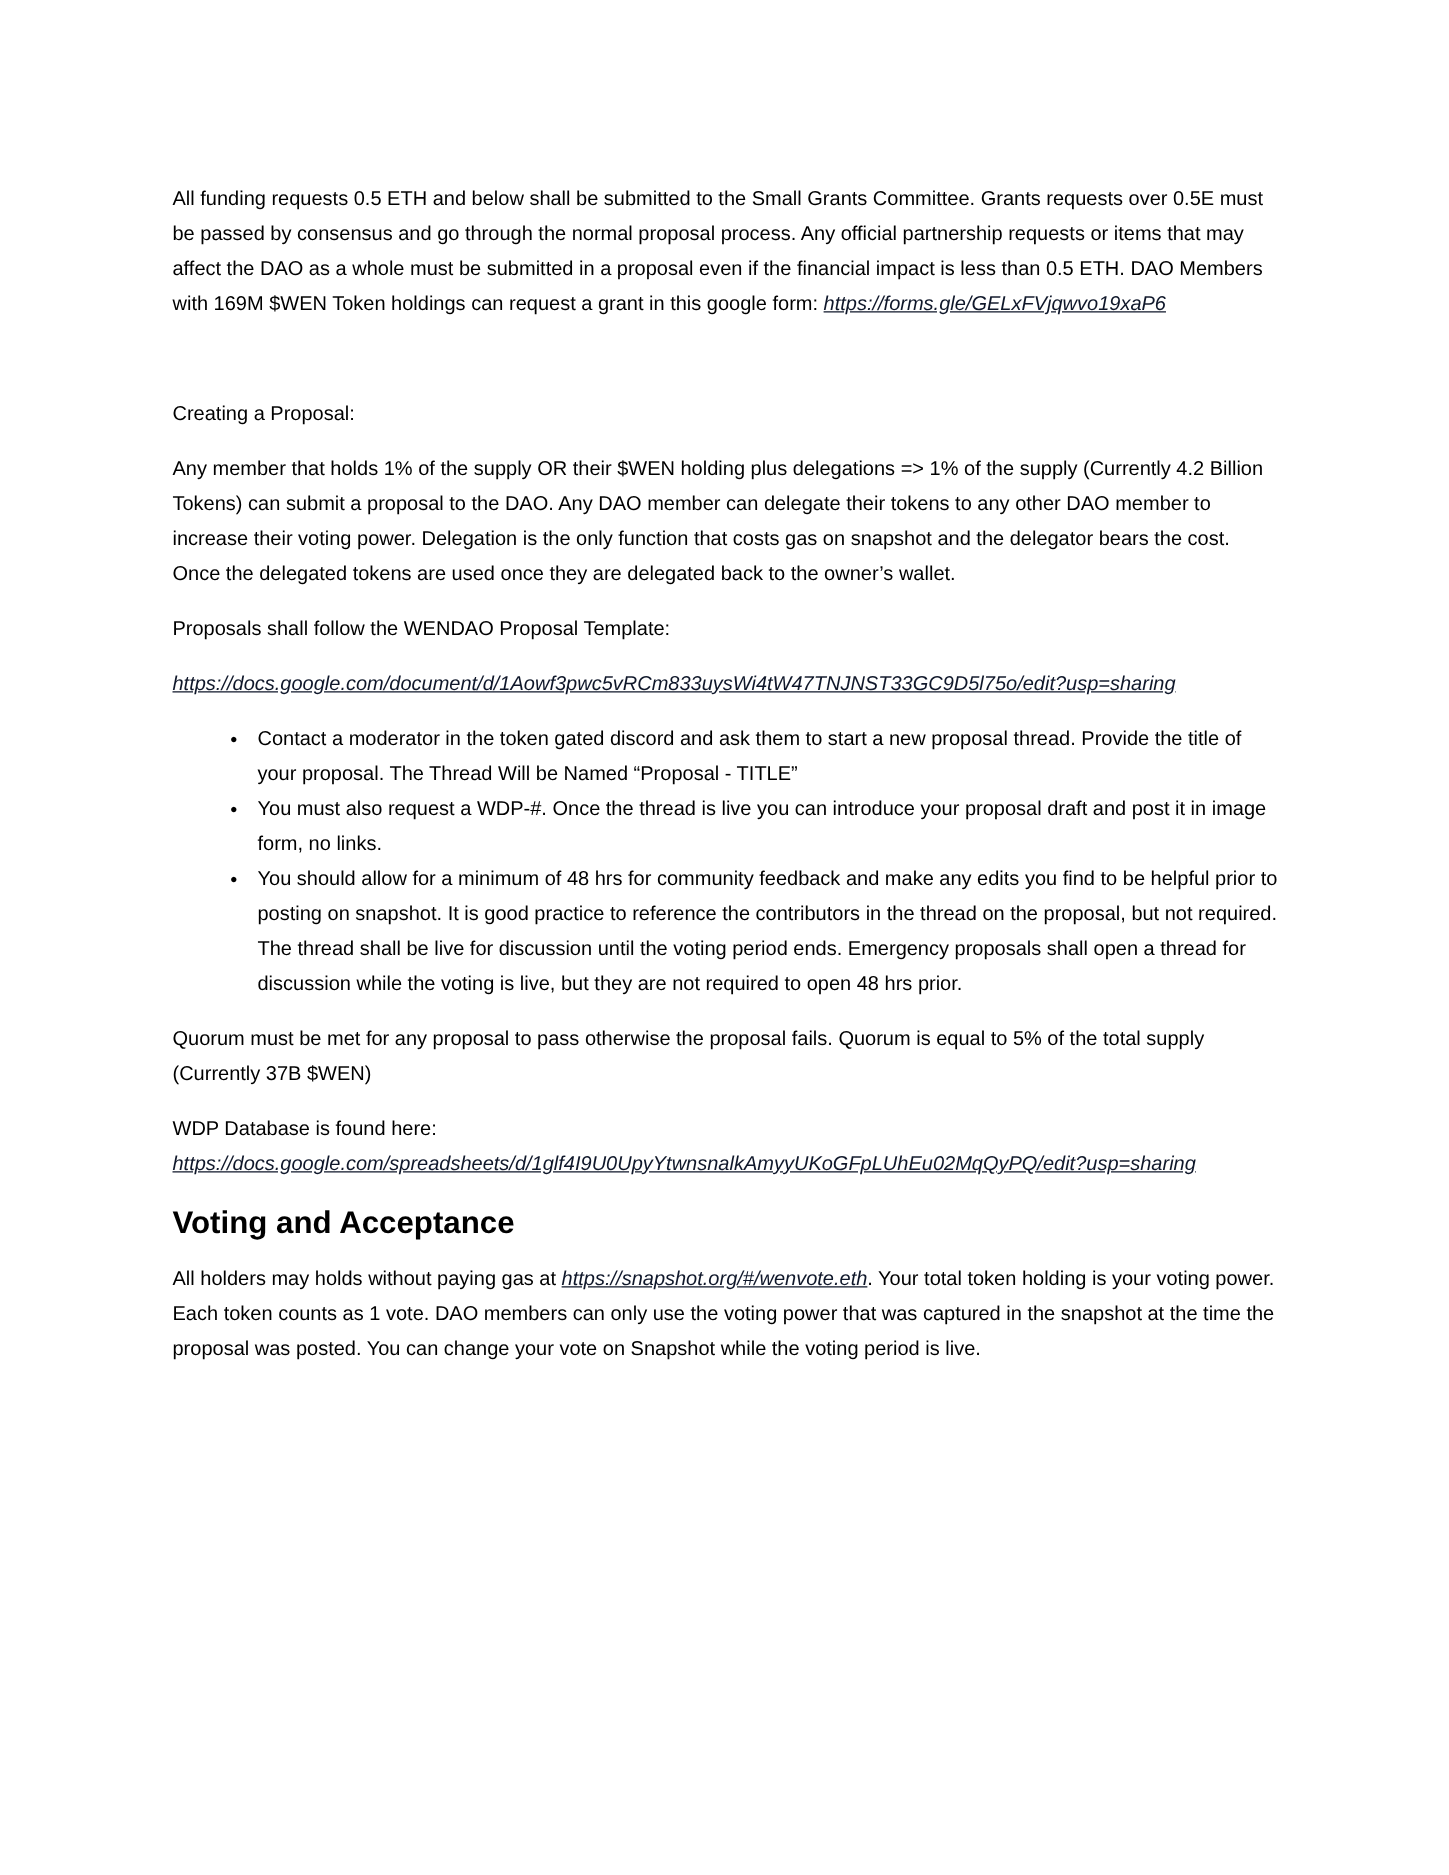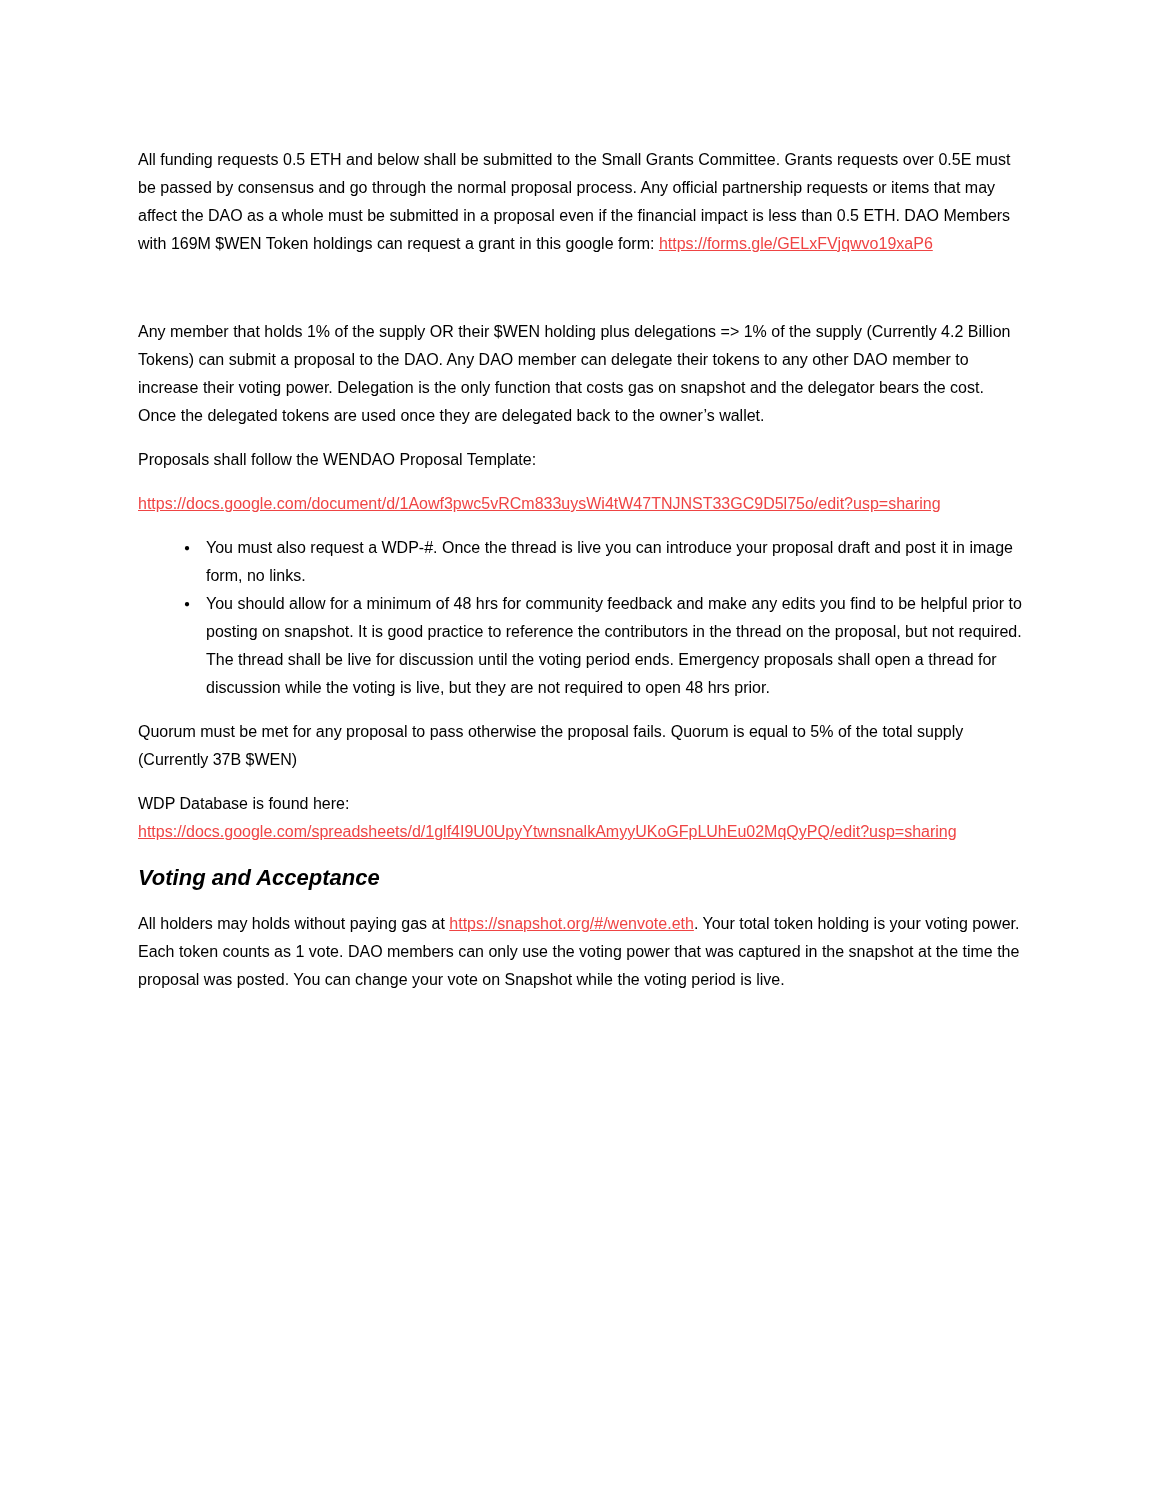--- a/index.html
+++ b/index.html
@@ -30,30 +30,30 @@
     height: 28px;
     margin-bottom: 16px;
   }
   .doc-heading {
     font-size: 16.5px;
     font-weight: 500;
     text-decoration: underline;
     margin: 0 0 16px 0;
   }
   .section-heading {
-    font-size: 22px;
+    font-size: 25px;
     font-weight: bold;
-    font-style: italic;
     line-height: 32px;
     margin: 4px 0 16px 0;
   }
   a {
-    color: #ef4444;
+    color: #0f172a;
     text-decoration: underline;
     cursor: pointer;
+    font-style: italic;
   }
   .long-link {
     word-break: break-all;
     text-align: center;
   }
   ul.steps-list {
     margin: 0 0 16px 0;
     padding: 0 0 0 48px;
     list-style: none;
   }
@@ -74,29 +74,31 @@
 </head>
 <body>
 
 <div class="content">
 
 
   <p><span>All funding requests 0.5 ETH and below shall be submitted to the Small Grants Committee. Grants requests over 0.5E must be passed by consensus and go through the normal proposal process.  Any official partnership requests or items that may affect the DAO as a whole must be submitted in a proposal even if the financial impact is less than 0.5 ETH. DAO Members with 169M $WEN Token holdings can request a grant in this google form: </span><a>https://forms.gle/GELxFVjqwvo19xaP6</a></p>
 
   <div class="spacer-paragraph"></div>
 
+  <p>Creating a Proposal:</p>
 
   <p>Any member that holds 1% of the supply OR their $WEN holding plus delegations =&gt; 1% of the supply (Currently 4.2 Billion Tokens) can submit a proposal to the DAO. Any DAO member can delegate their tokens to any other DAO member to increase their voting power. Delegation is the only function that costs gas on snapshot and the delegator bears the cost. Once the delegated tokens are used once they are delegated back to the owner’s wallet.</p>
 
   <p>Proposals shall follow the WENDAO Proposal Template:</p>
 
   <p><a class="long-link">https://docs.google.com/document/d/1Aowf3pwc5vRCm833uysWi4tW47TNJNST33GC9D5l75o/edit?usp=sharing</a></p>
 
 
   <ul class="steps-list">
+    <li>Contact a moderator in the token gated discord and ask them to start a new proposal thread. Provide the title of your proposal. The Thread Will be Named “Proposal - TITLE”</li>
     <li>You must also request a WDP-#. Once the thread is live you can introduce your proposal draft and post it in image form, no links.</li>
     <li>You should allow for a minimum of 48 hrs for community feedback and make any edits you find to be helpful prior to posting on snapshot. It is good practice to reference the contributors in the thread on the proposal, but not required. The thread shall be live for discussion until the voting period ends. Emergency proposals shall open a thread for discussion while the voting is live, but they are not required to open 48 hrs prior.</li>
   </ul>
 
   <p>Quorum must be met for any proposal to pass otherwise the proposal fails. Quorum is equal to 5% of the total supply (Currently 37B $WEN)</p>
 
   <p><span>WDP Database is found here:</span><br><a class="long-link">https://docs.google.com/spreadsheets/d/1glf4I9U0UpyYtwnsnalkAmyyUKoGFpLUhEu02MqQyPQ/edit?usp=sharing</a></p>
 
   <h2 class="section-heading">Voting and Acceptance</h2>
 

